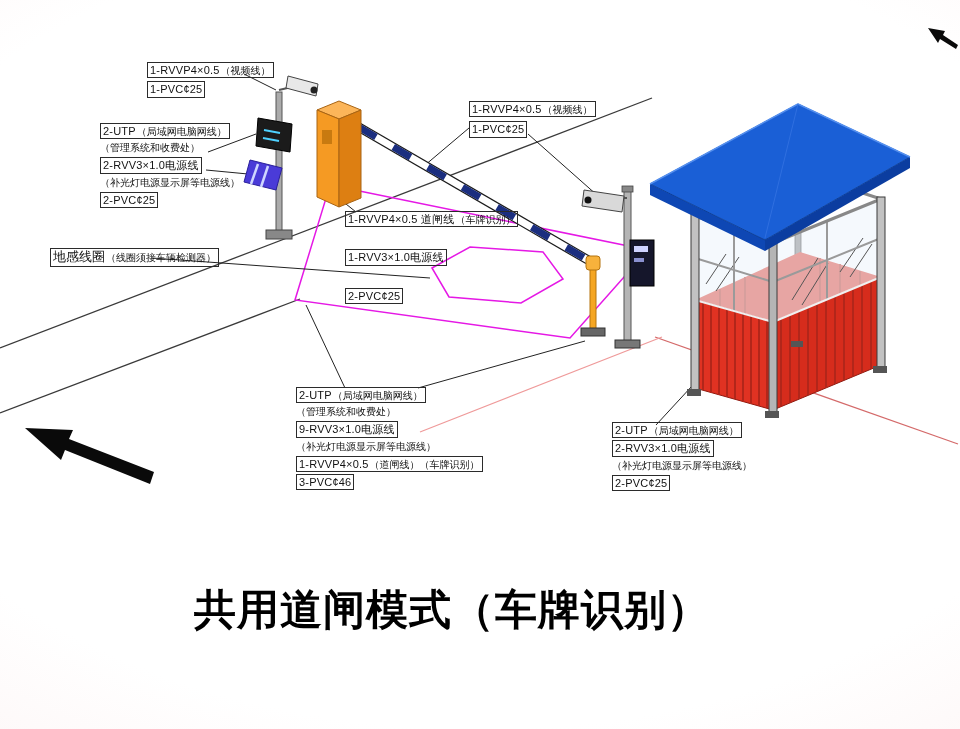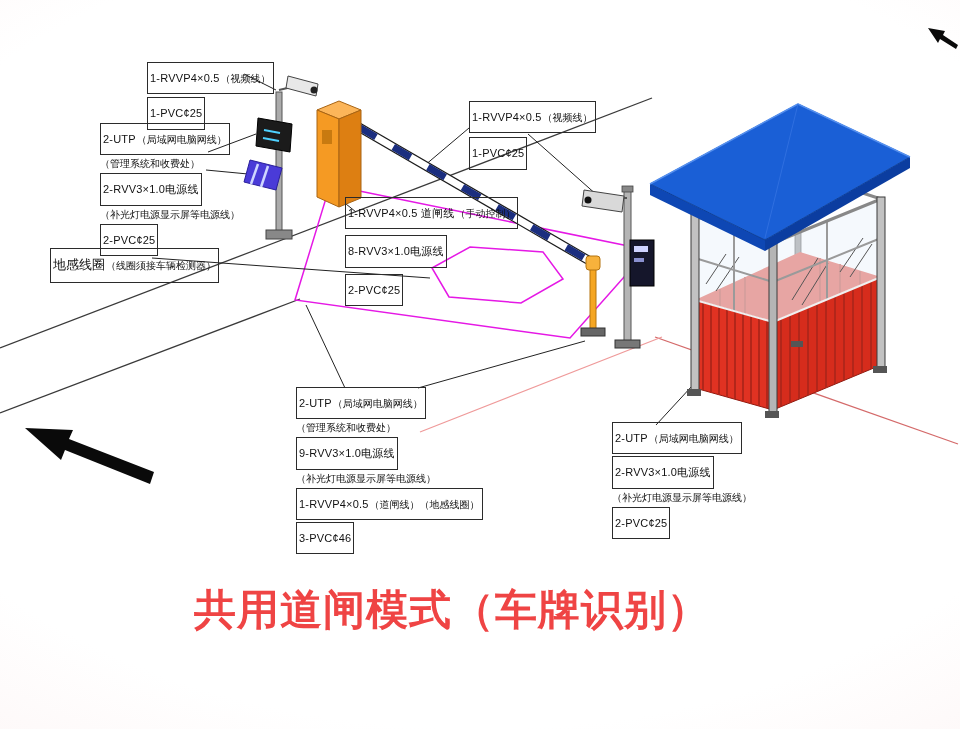--- a/index.html
+++ b/index.html
@@ -5,26 +5,26 @@
   html,body{margin:0;padding:0;}
   body{
     width:960px;height:729px;position:relative;overflow:hidden;
     background:radial-gradient(120% 100% at 50% 45%, #ffffff 55%, #fbecec 100%);
     font-family:"Liberation Sans", sans-serif;color:#111;
   }
   .stage{position:absolute;inset:0;}
   svg.art{position:absolute;left:0;top:0;}
   .lbl-group{position:absolute;display:flex;flex-direction:column;align-items:flex-start;gap:2px;z-index:5;}
   .row{display:inline-flex;align-items:baseline;gap:1px;white-space:nowrap;background:transparent;}
-  .boxed{border:1px solid #2b2b2b;padding:8px 2px;line-height:1.3;}
+  .boxed{border:1px solid #2b2b2b;padding:0 2px;line-height:1.3;}
   .main{font-size:11px;font-weight:500;letter-spacing:0.2px;}
   .sub{font-size:10px;}
   .title{
     position:absolute;left:452px;top:582px;transform:translateX(-50%);
-    font-size:42px;font-weight:600;color:#ef4444;letter-spacing:1px;white-space:nowrap;z-index:6;
+    font-size:42px;font-weight:600;color:#000000;letter-spacing:1px;white-space:nowrap;z-index:6;
   }
 </style>
 </head>
 <body>
 
 <div class="stage">
 
 <svg class="art" width="960" height="729" viewBox="0 0 960 729">
 
   <g>
@@ -182,27 +182,27 @@
   </span>
 </div>
 
 <div class="lbl-group" style="left:50px;top:248px">
   <span class="row boxed">
     <span class="sub" style="font-size:13px">地感线圈</span>
     <span class="sub">（线圈须接车辆检测器）</span>
   </span>
 </div>
 
-<div class="lbl-group" style="left:345px;top:197px;gap:6px">
+<div class="lbl-group" style="left:345px;top:211px;gap:22px">
   <span class="row boxed">
     <span class="main">1-RVVP4×0.5 道闸线</span>
-    <span class="sub">（手动控制）</span>
-  </span>
-  <span class="row boxed">
-    <span class="main">8-RVV3×1.0电源线</span>
+    <span class="sub">（车牌识别）</span>
+  </span>
+  <span class="row boxed">
+    <span class="main">1-RVV3×1.0电源线</span>
   </span>
   <span class="row boxed">
     <span class="main">2-PVC¢25</span>
   </span>
 </div>
 
 <div class="lbl-group" style="left:469px;top:101px;gap:4px">
   <span class="row boxed">
     <span class="main">1-RVVP4×0.5</span>
     <span class="sub">（视频线）</span>
@@ -221,21 +221,21 @@
     <span class="sub">（管理系统和收费处）</span>
   </span>
   <span class="row boxed">
     <span class="main">9-RVV3×1.0电源线</span>
   </span>
   <span class="row">
     <span class="sub">（补光灯电源显示屏等电源线）</span>
   </span>
   <span class="row boxed">
     <span class="main">1-RVVP4×0.5</span>
-    <span class="sub">（道闸线）（地感线圈）</span>
+    <span class="sub">（道闸线）（车牌识别）</span>
   </span>
   <span class="row boxed">
     <span class="main">3-PVC¢46</span>
   </span>
 </div>
 
 <div class="lbl-group" style="left:612px;top:422px;gap:2px">
   <span class="row boxed">
     <span class="main">2-UTP</span>
     <span class="sub">（局域网电脑网线）</span>

